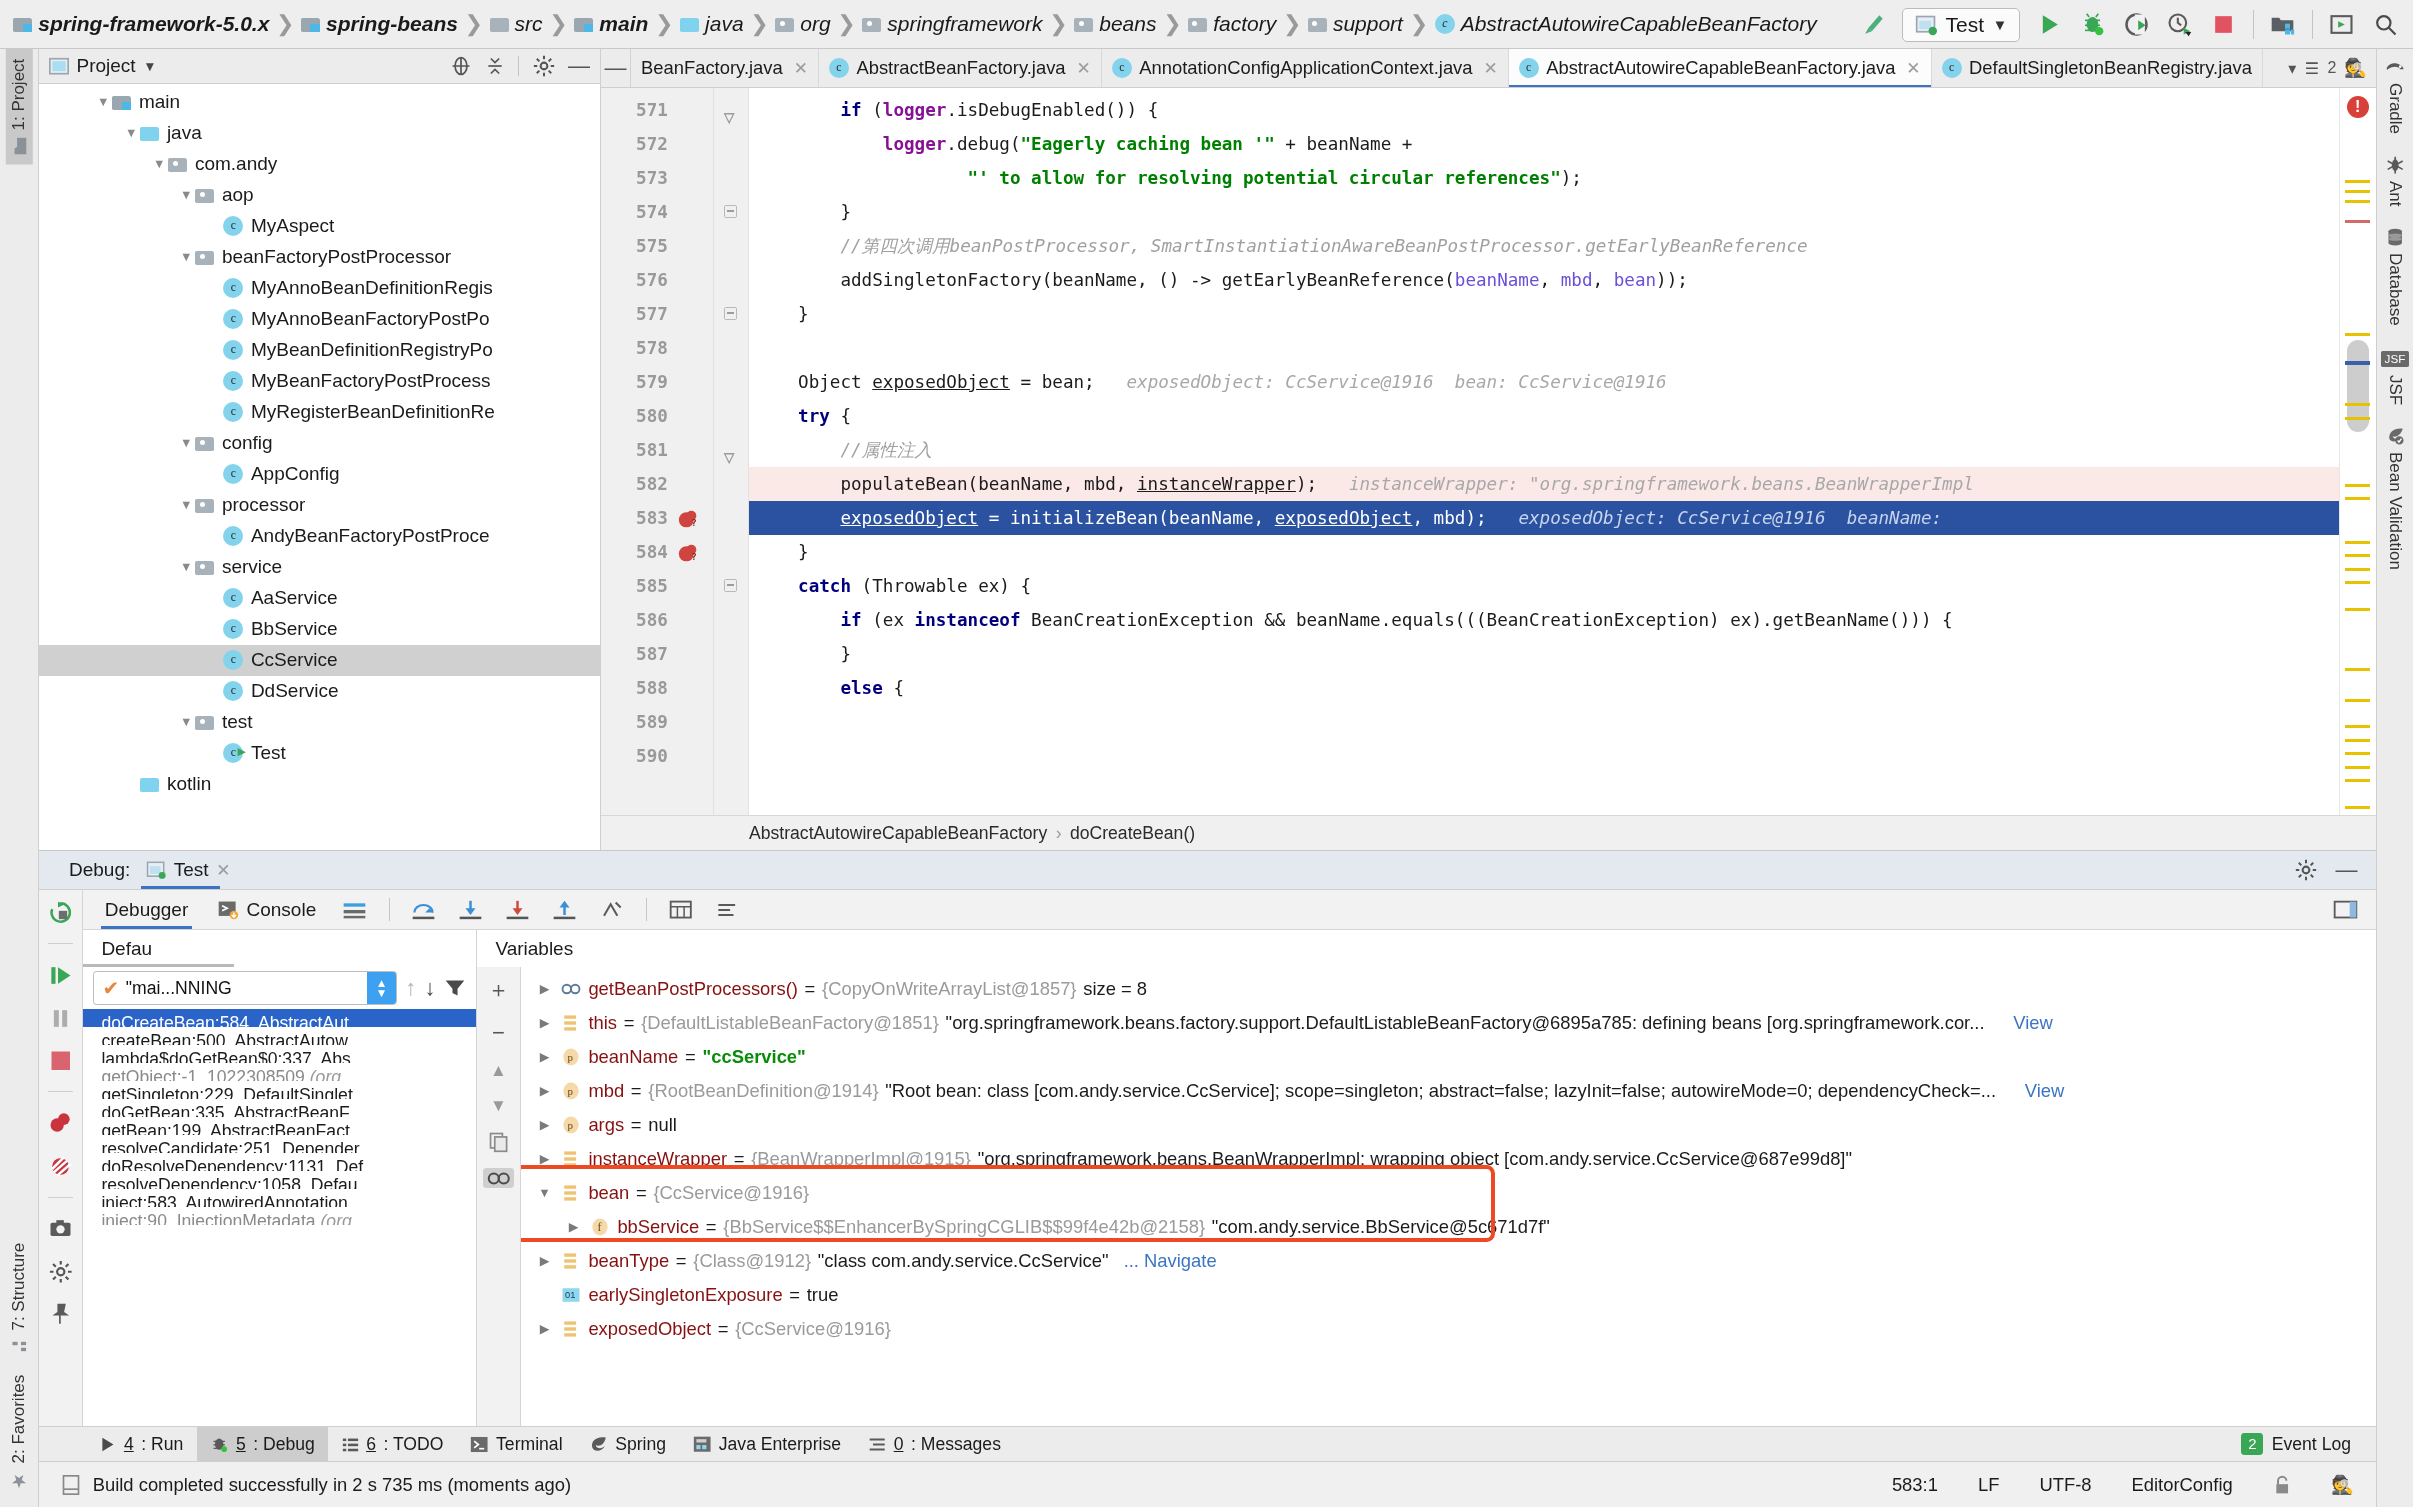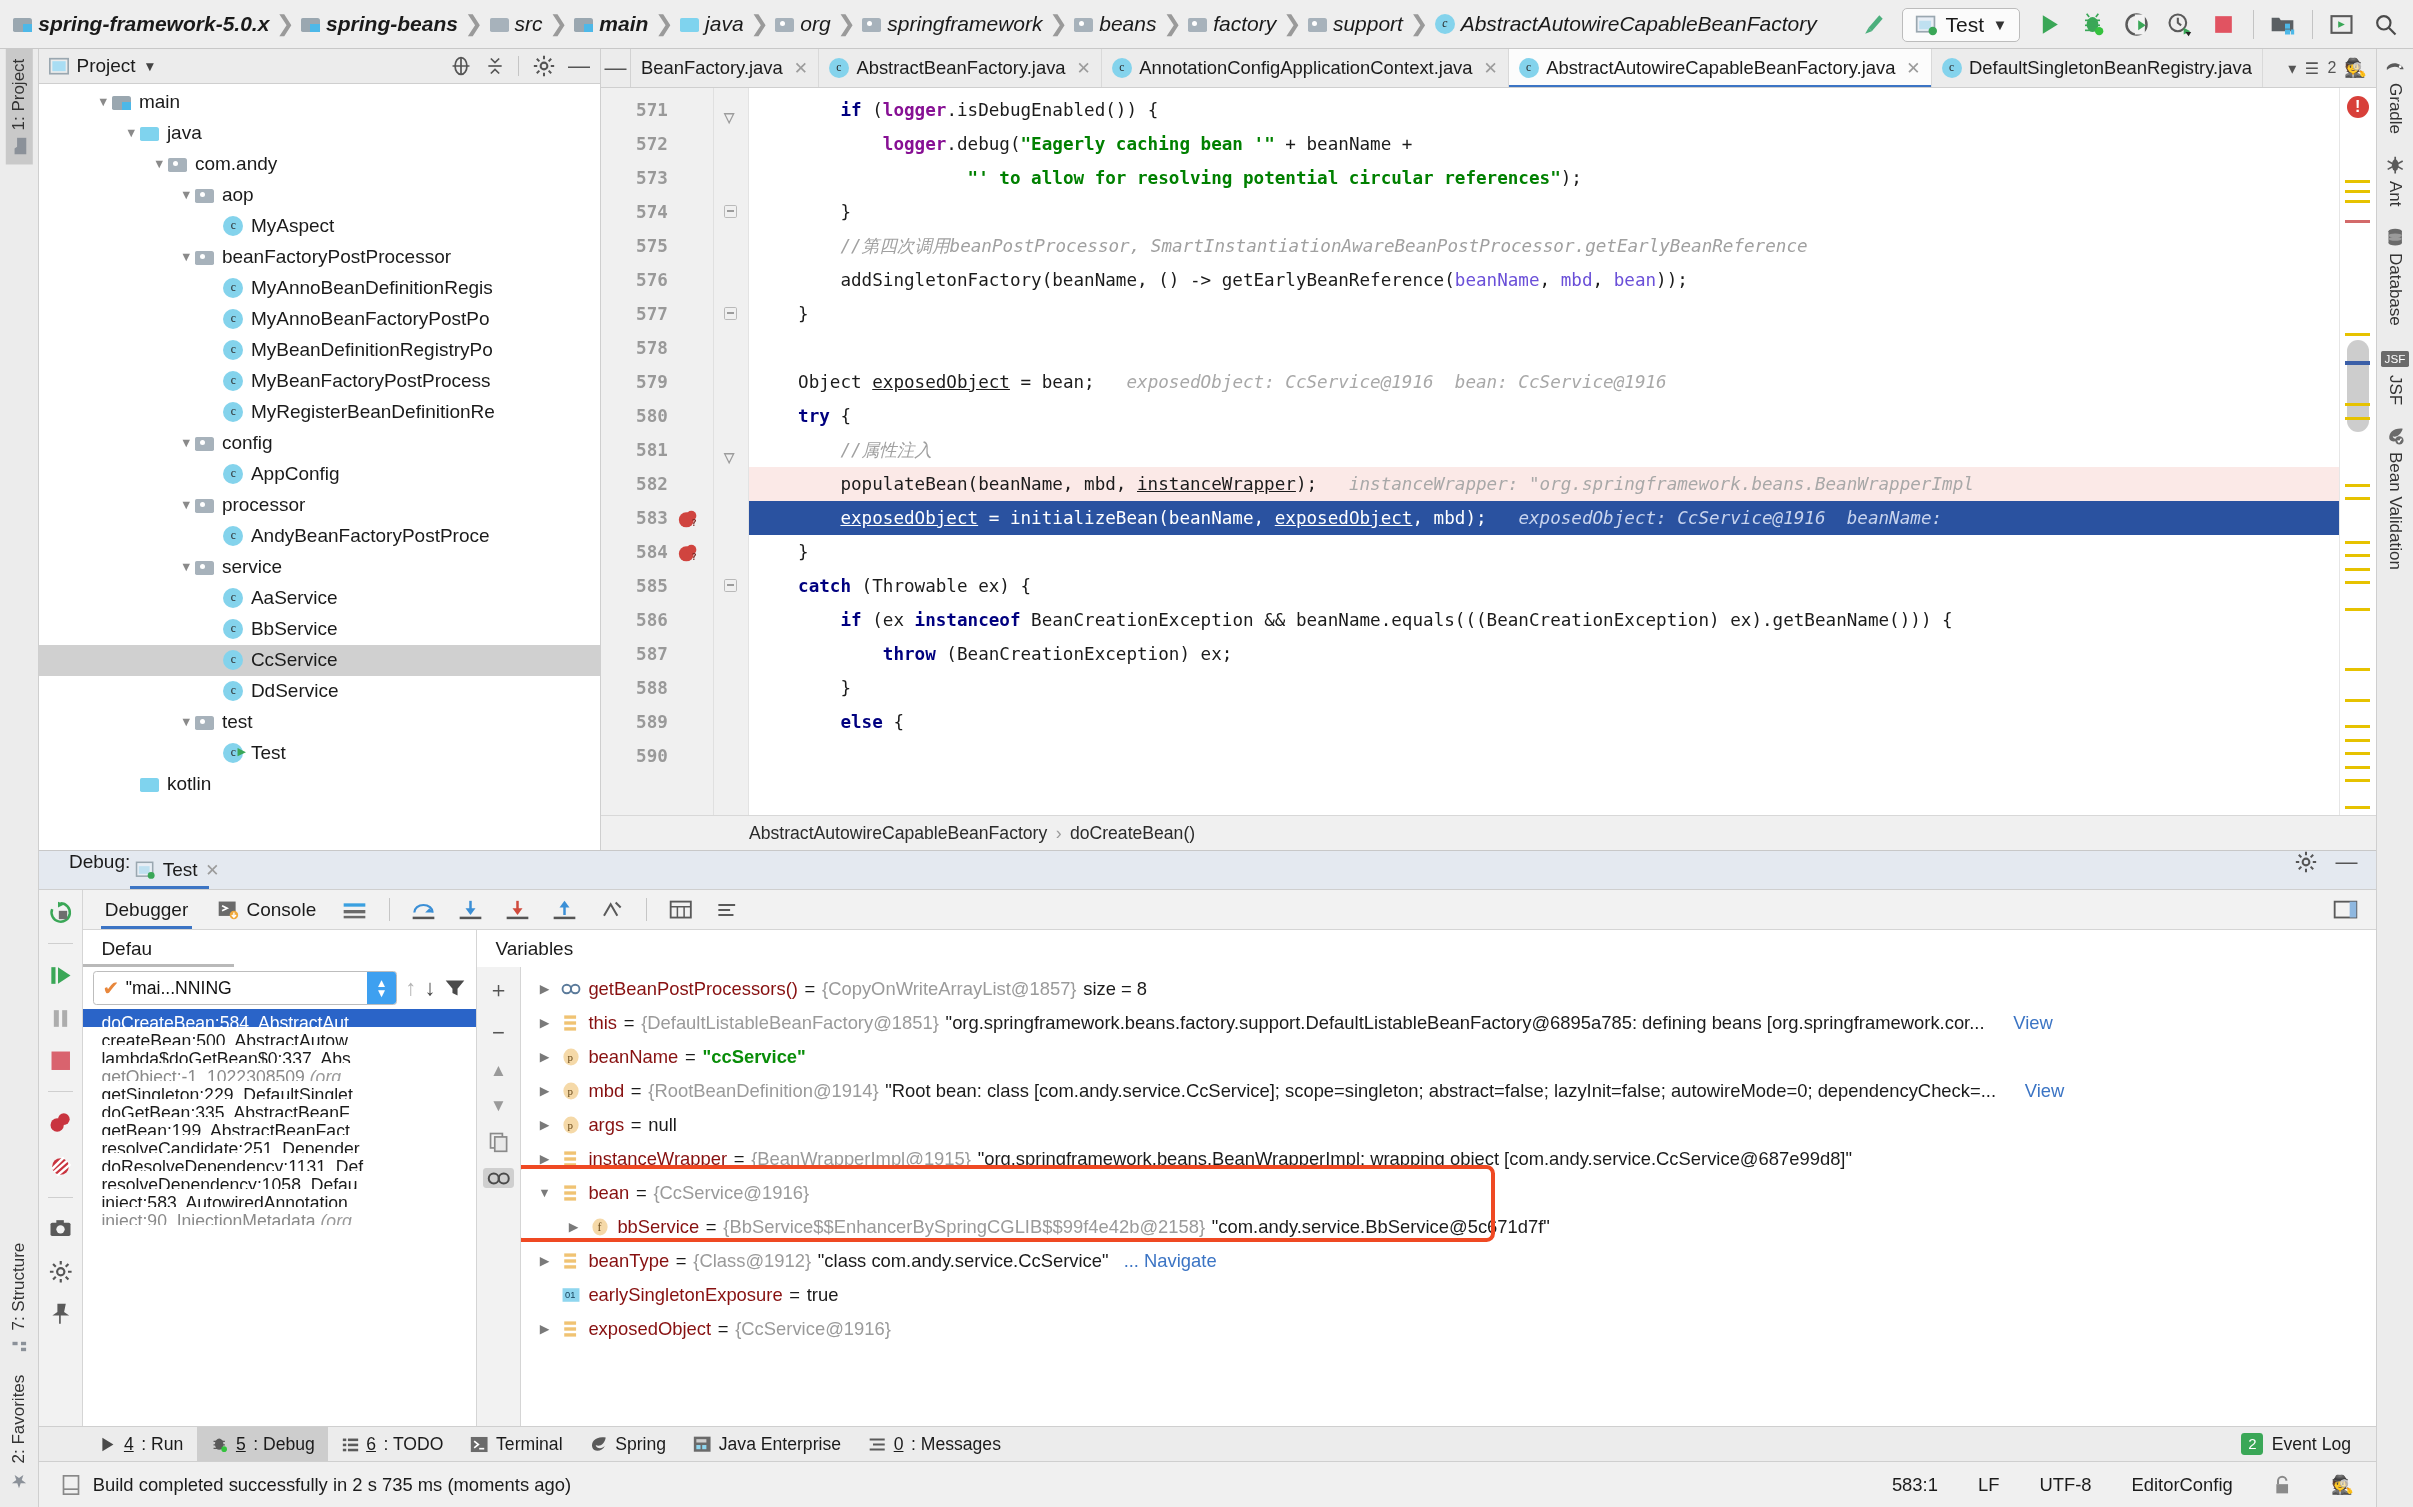--- a/index.html
+++ b/index.html
@@ -245,22 +245,22 @@
   }
 
   
   .debug-panel {
     flex: 1 1 auto; display: flex; flex-direction: column;
     background: #ffffff; min-height: 0;
     border-top: 0.8px solid #c8c8c8;
   }
   .dbg-title {
     height: 39px; flex: 0 0 39px; background: #e4e9f0;
-    display: flex; align-items: flex-start; padding-left: 30px;
-    font-size: 19px; color: #1b1b1b; gap: 0;
+    display: flex; align-items: center; padding-left: 30px;
+    font-size: 19px; color: #1b1b1b; gap: 11px;
     border-bottom: 0.8px solid #cfcfcf;
   }
   .dbg-tab-run {
     display: flex; align-items: center; gap: 7.5px; height: 100%;
     position: relative; padding: 0 5px;
   }
   .dbg-tab-run::after {
     content:""; position:absolute; left:0; right:15px; bottom:0; height:3.4px; background:#3b74c4;
   }
   .dbg-title-actions { margin-left: auto; display:flex; align-items:center; gap:18.4px; padding-right:18.4px; }
@@ -824,21 +824,20 @@
                 <div class="cl ">    }</div>
                 <div class="cl "></div>
                 <div class="cl ">    Object <span class="und">exposedObject</span> = bean;   <span class="hint">exposedObject: CcService@1916  bean: CcService@1916</span></div>
                 <div class="cl ">    <span class="kw">try</span> {</div>
                 <div class="cl ">        <span class="cmt">//属性注入</span></div>
                 <div class="cl hl-pink">        populateBean(beanName, mbd, <span class="und">instanceWrapper</span>);   <span class="hint">instanceWrapper: "org.springframework.beans.BeanWrapperImpl</span></div>
                 <div class="cl hl-blue">        <span class="und">exposedObject</span> = initializeBean(beanName, <span class="und">exposedObject</span>, mbd);   <span class="hint">exposedObject: CcService@1916  beanName:</span></div>
                 <div class="cl ">    }</div>
                 <div class="cl ">    <span class="kw">catch</span> (Throwable ex) {</div>
                 <div class="cl ">        <span class="kw">if</span> (ex <span class="kw">instanceof</span> BeanCreationException &amp;&amp; beanName.equals(((BeanCreationException) ex).getBeanName())) {</div>
-                <div class="cl ">            <span class="kw">throw</span> (BeanCreationException) ex;</div>
                 <div class="cl ">        }</div>
                 <div class="cl ">        <span class="kw">else</span> {</div>
               </div>
             <div class="markers">
               <div class="mk-err">!</div>
               <div class="mk" style="top:92px"></div>
               <div class="mk" style="top:102px"></div>
               <div class="mk" style="top:112px"></div>
               <div class="mk red" style="top:132px"></div>
               <div class="mk" style="top:245px"></div>

